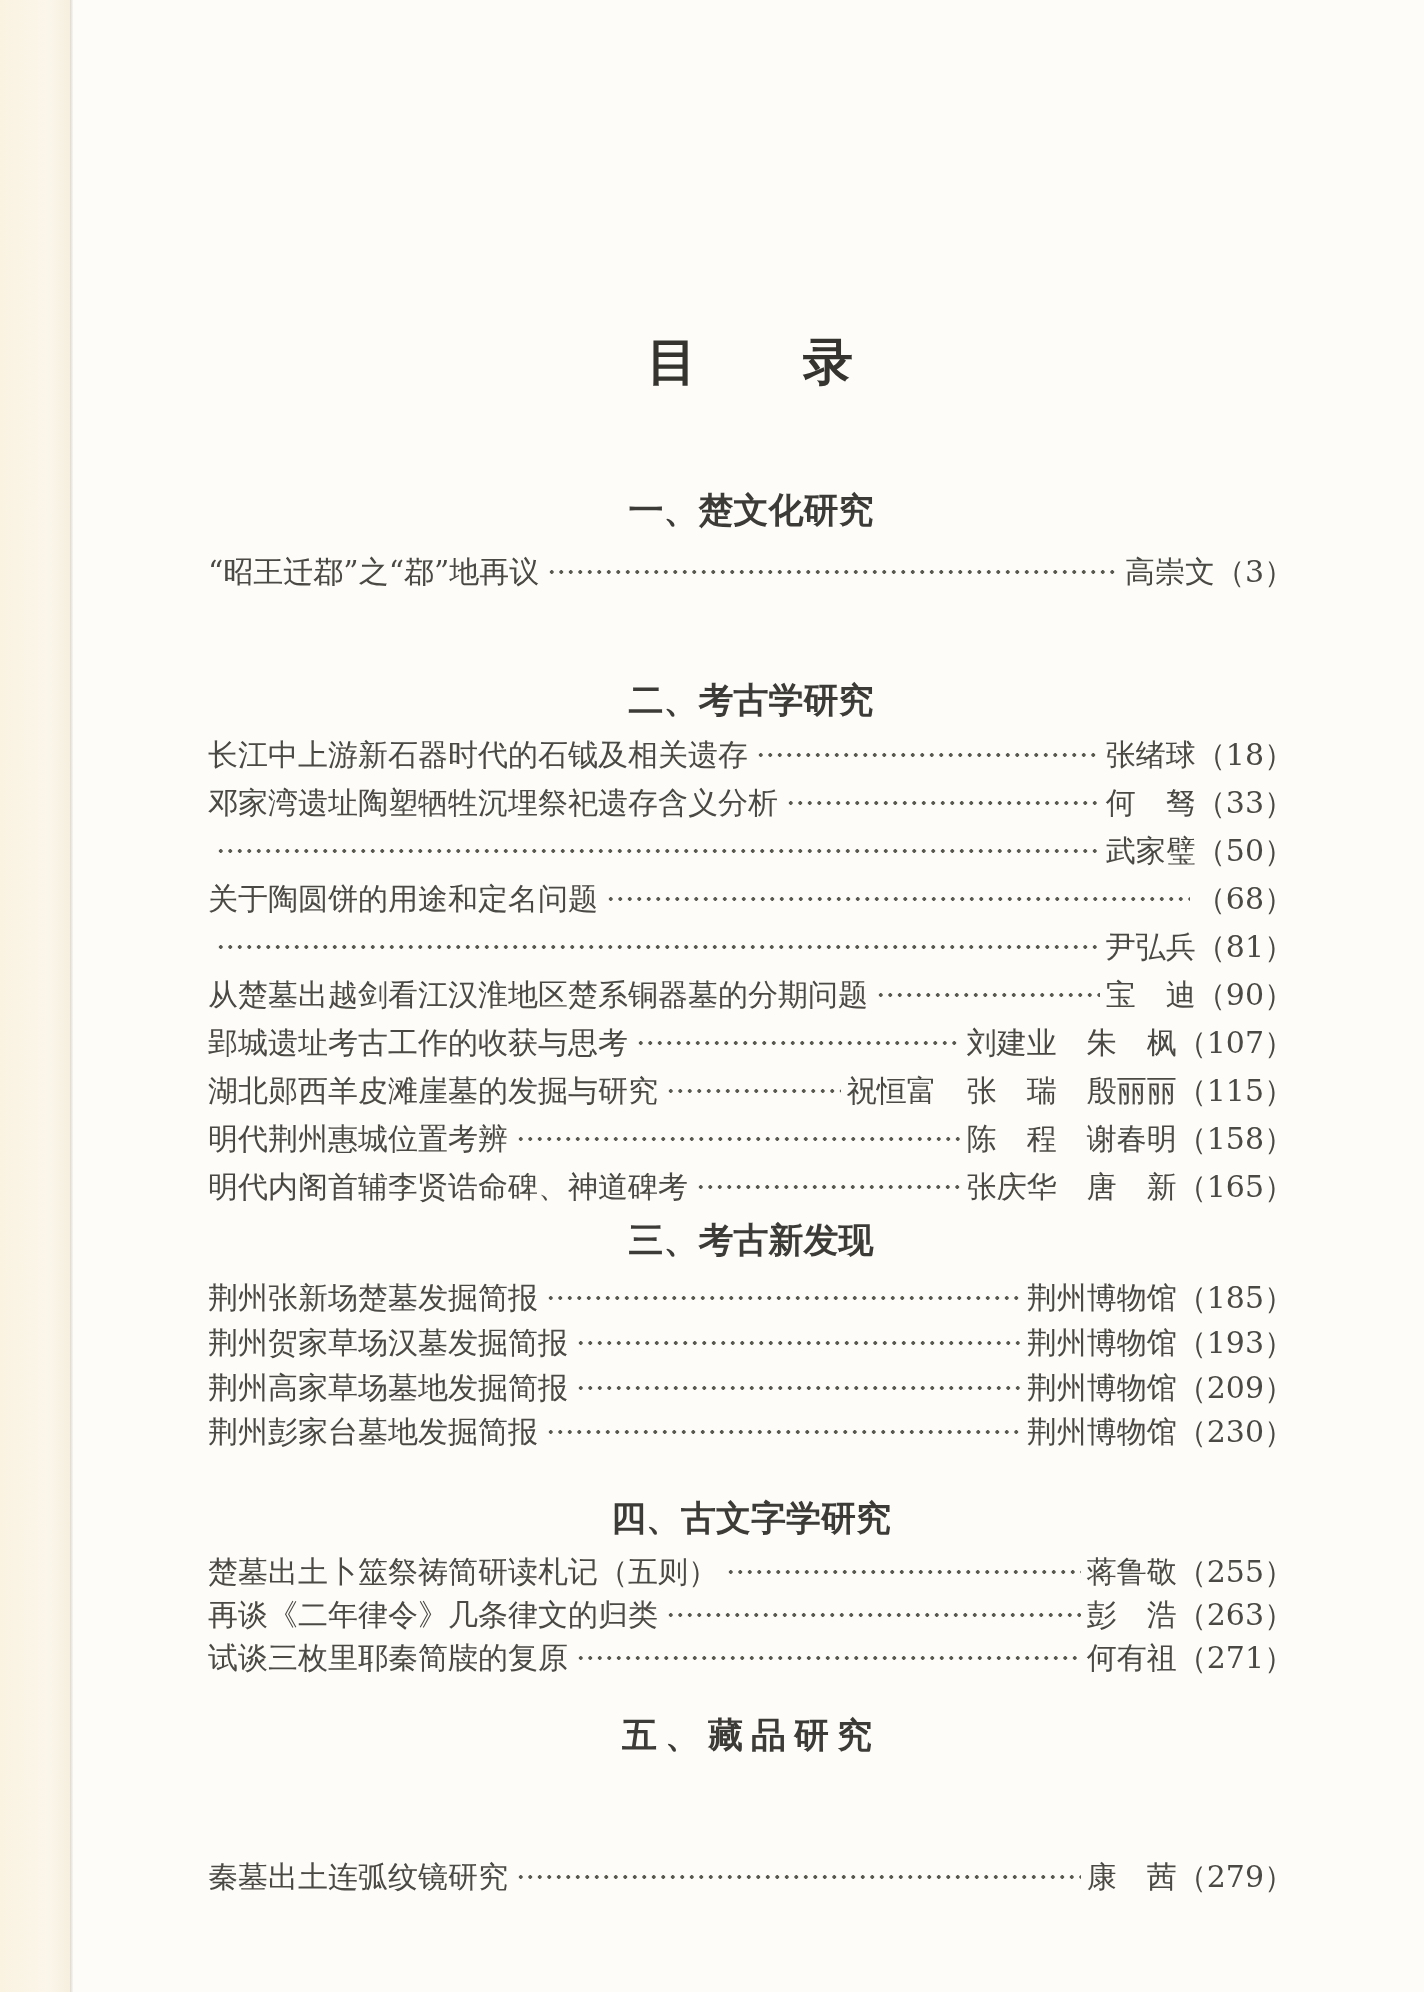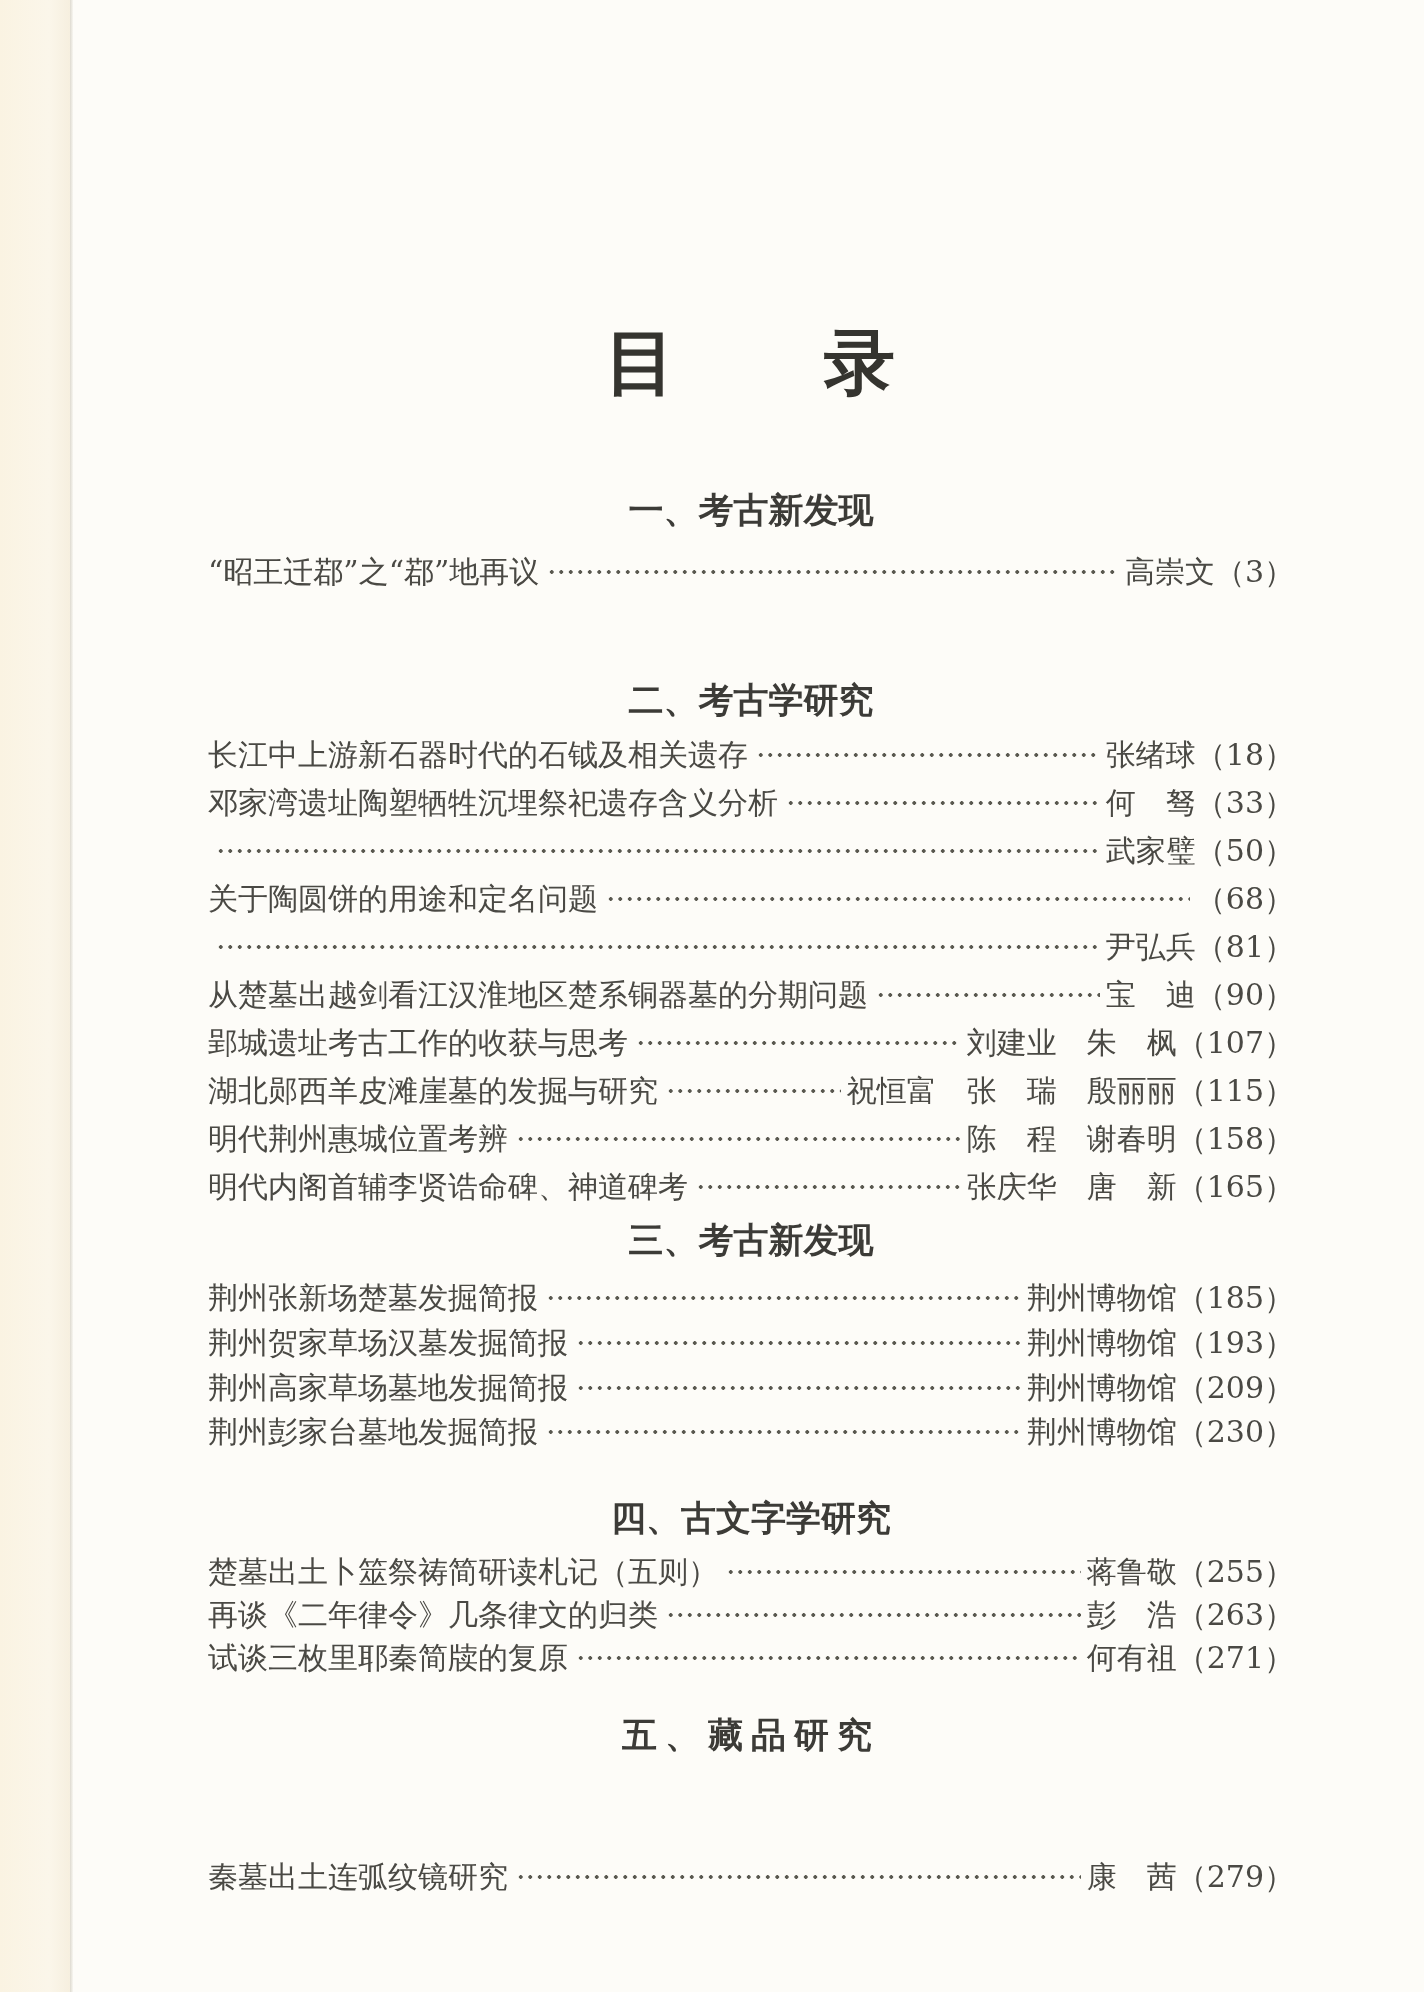--- a/index.html
+++ b/index.html
@@ -18,21 +18,21 @@
     position: absolute; left:0; top:0; bottom:0; width:70px;
     background: linear-gradient(to right, #faf3e2 0%, #fbf6ea 70%, #f6efdf 100%);
   }
   .edge-line {
     position: absolute; left:70px; top:0; bottom:0; width:3px;
     background: linear-gradient(to right, rgba(150,140,115,0.30), rgba(150,140,115,0.05));
   }
   .doc-title {
     position: absolute; left:208px; width:1086px; top:330px; height:64px;
     text-align: center;
-    font-size: 71px; font-weight: bold; line-height:64px;
+    font-size: 50px; font-weight: bold; line-height:64px;
     color: #35342f;
     letter-spacing: 2px;
     white-space: pre;
   }
   .sec-heading {
     position: absolute; left:208px; width:1086px; height:44px;
     text-align: center;
     font-family: "DejaVu Sans", sans-serif;
     font-size: 35px; font-weight: bold; line-height:44px;
     color: #3c3b37;
@@ -60,21 +60,21 @@
 </style>
 </head>
 <body>
 
 <div class="page">
   <div class="edge-strip"></div>
   <div class="edge-line"></div>
 
   <div class="doc-title">目　　录</div>
 
-  <div class="sec-heading" style="top:488px">一、考古新发现</div>
+  <div class="sec-heading" style="top:488px">一、楚文化研究</div>
 
   <div class="row" style="top:552px">
     <span class="etitle">“昭王迁鄀”之“鄀”地再议</span>
     <span class="leader"></span>
     <span class="eauthor">高崇文</span>
     <span class="epage">（3）</span>
   </div>
 
   <div class="sec-heading" style="top:678px">二、考古学研究</div>
 

